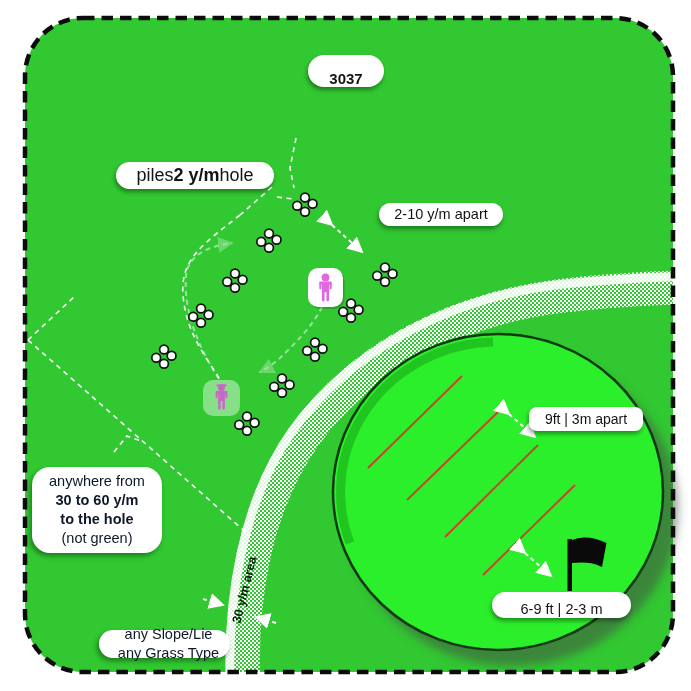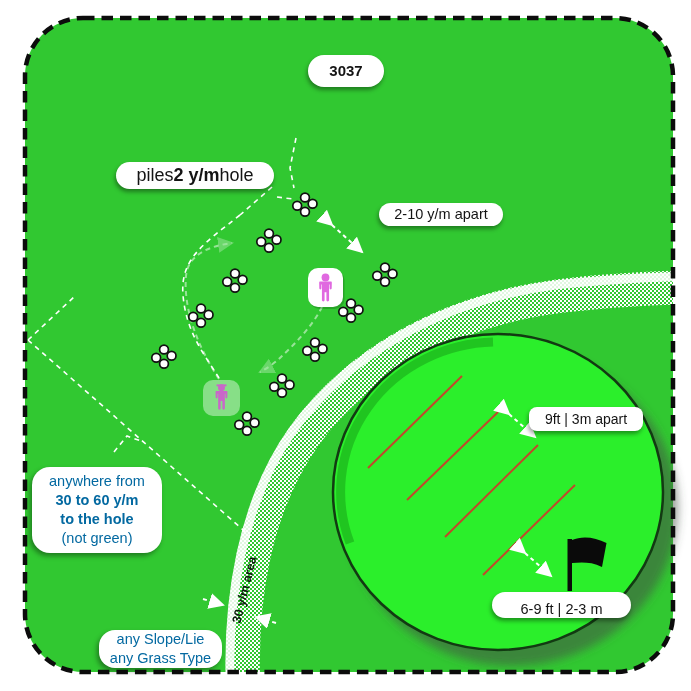--- a/index.html
+++ b/index.html
@@ -4,21 +4,21 @@
 <style>
   html,body{margin:0;padding:0;background:#ffffff;}
   #canvas{position:relative;width:691px;height:691px;background:#ffffff;overflow:hidden;
           font-family:"Liberation Sans",sans-serif;}
   #scene{position:absolute;left:0;top:0;}
   .pill{position:absolute;background:#ffffff;border-radius:999px;color:#141414;
         display:flex;align-items:center;justify-content:center;text-align:center;
         box-shadow:-1px 3px 4px rgba(0,0,0,0.38);font-size:18px;line-height:1.15;
         white-space:nowrap;}
   .pill .b{font-weight:bold;}
-  .box{position:absolute;background:#ffffff;border-radius:18px;color:#0369a1;
+  .box{position:absolute;background:#ffffff;border-radius:18px;color:#0f172a;
        display:flex;flex-direction:column;align-items:center;justify-content:center;
        box-shadow:-2px 3px 5px rgba(0,0,0,0.38);font-size:14.5px;line-height:19px;
        }
   .box .b{font-weight:bold;}
   .badge{font-weight:bold;font-size:15px;}
   .band-label{position:absolute;left:206px;top:581px;width:82px;height:19px;
       font-size:12.5px;font-weight:bold;color:#0b1c0b;text-align:center;
       transform:rotate(-76deg);transform-origin:50% 50%;}
 </style>
 </head>
@@ -170,21 +170,21 @@
     </g>
 
     <g>
       <rect x="567.5" y="539" width="4.5" height="52" fill="#0a0a0a"></rect>
       <path d="M572,540 C 582,535.5 595,537 606.5,543 L 602,567 C 591,561.5 581,562.5 572,563 Z" fill="#0a0a0a"></path>
     </g>
 
     <rect x="25" y="18" width="648" height="654" rx="58" ry="58" fill="none" stroke="#0c0c0c" stroke-width="4.5" stroke-dasharray="11.5 7"></rect>
   </svg>
 
-  <div class="pill badge" style="left:308px;top:55px;width:76px;height:32px;">
+  <div class="pill badge" style="left:308px;top:55px;width:76px;height:32px;align-items:flex-end;">
     <span>3037</span>
   </div>
 
   <div class="pill" style="left:116px;top:162px;width:158px;height:27px;">
     <span>piles </span>
       <span class="b">2 y/m</span>
       <span> hole</span>
   </div>
 
   <div class="pill" style="left:379px;top:203px;width:124px;height:23px;font-size:14.5px;">
@@ -199,21 +199,21 @@
     <span>6-9 ft | 2-3 m</span>
   </div>
 
   <div class="box" style="left:32px;top:467px;width:130px;height:86px;">
     <div>anywhere from</div>
     <div class="b">30 to 60 y/m</div>
     <div class="b">to the hole</div>
     <div>(not green)</div>
   </div>
 
-  <div class="box" style="left:99px;top:630px;width:123px;height:38px;border-radius:16px;">
+  <div class="box" style="left:99px;top:630px;width:123px;height:28px;border-radius:16px;padding-left:8px;">
     <div>any Slope/Lie</div>
     <div>any Grass Type</div>
   </div>
 
   <div class="band-label">
     <span>30 y/m area</span>
   </div>
 </div>
 
 </body></html>

